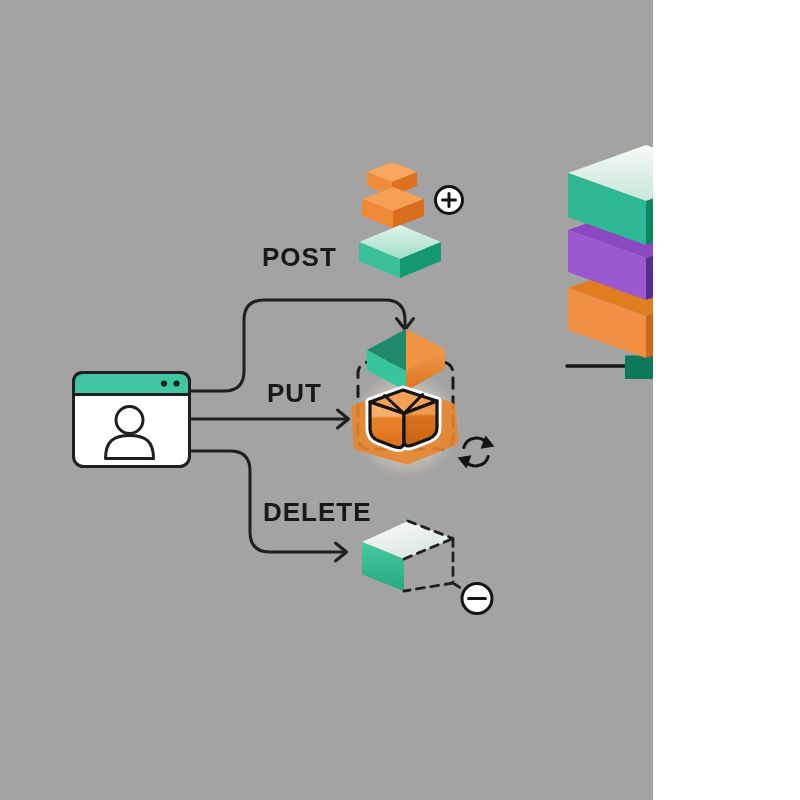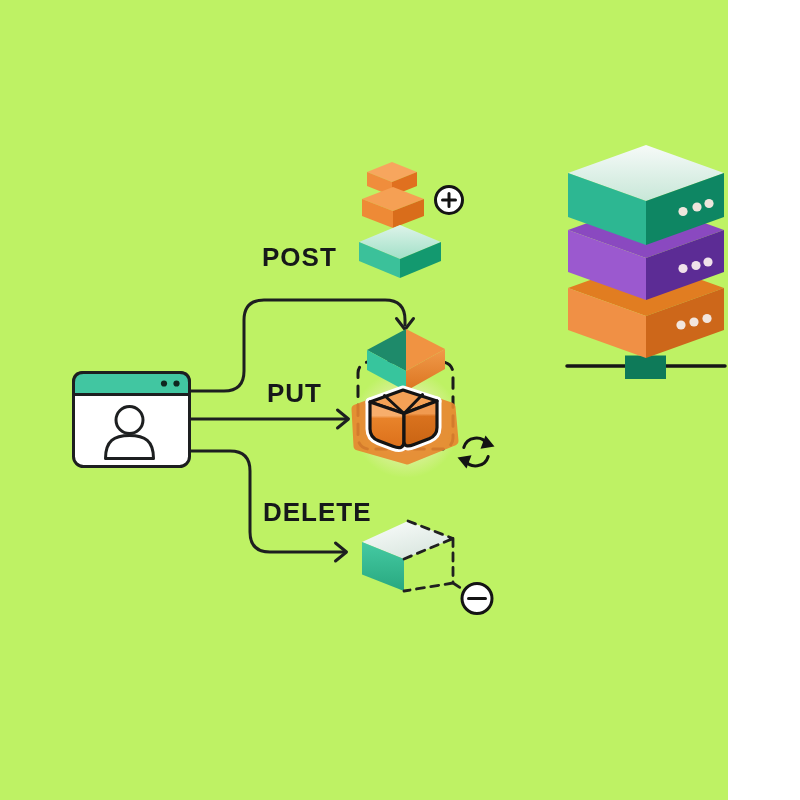--- a/index.html
+++ b/index.html
@@ -1,19 +1,19 @@
 <!DOCTYPE html>
 <html><head>
 <meta charset="utf-8">
 <style>
   html,body{margin:0;padding:0;background:#ffffff;}
   .stage{
     position:relative;
-    width:728px;height:800px;
-    background:#bef264;
+    width:653px;height:800px;
+    background:#a3a3a3;
     overflow:hidden;
     font-family:"Liberation Sans", sans-serif;
   }
   svg{display:block;}
   .method-label{
     font-family:"Liberation Sans", sans-serif;
     font-weight:700;
     font-size:26px;
     letter-spacing:1px;
     fill:#16181a;

